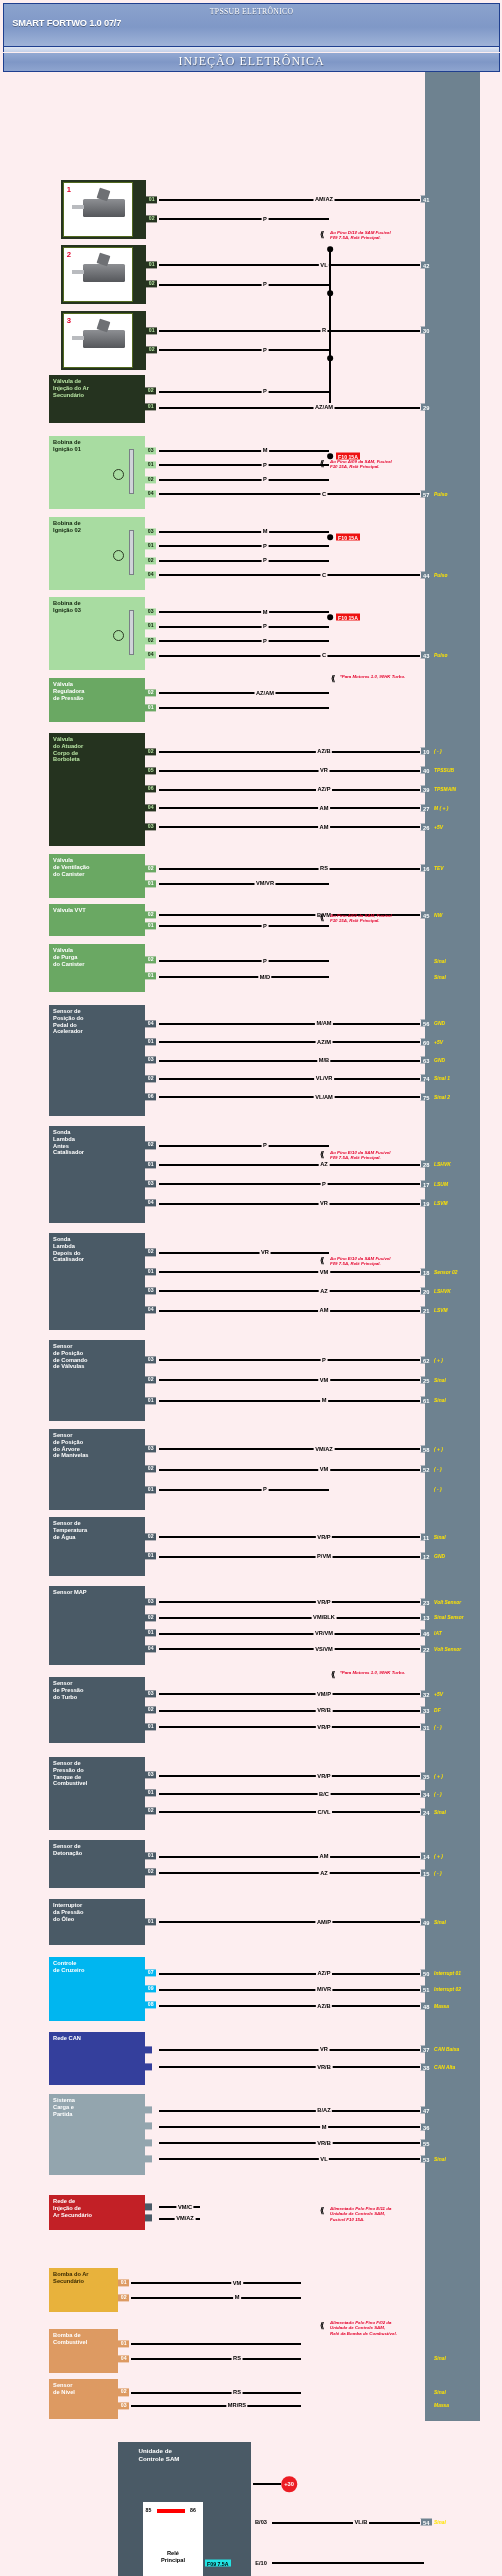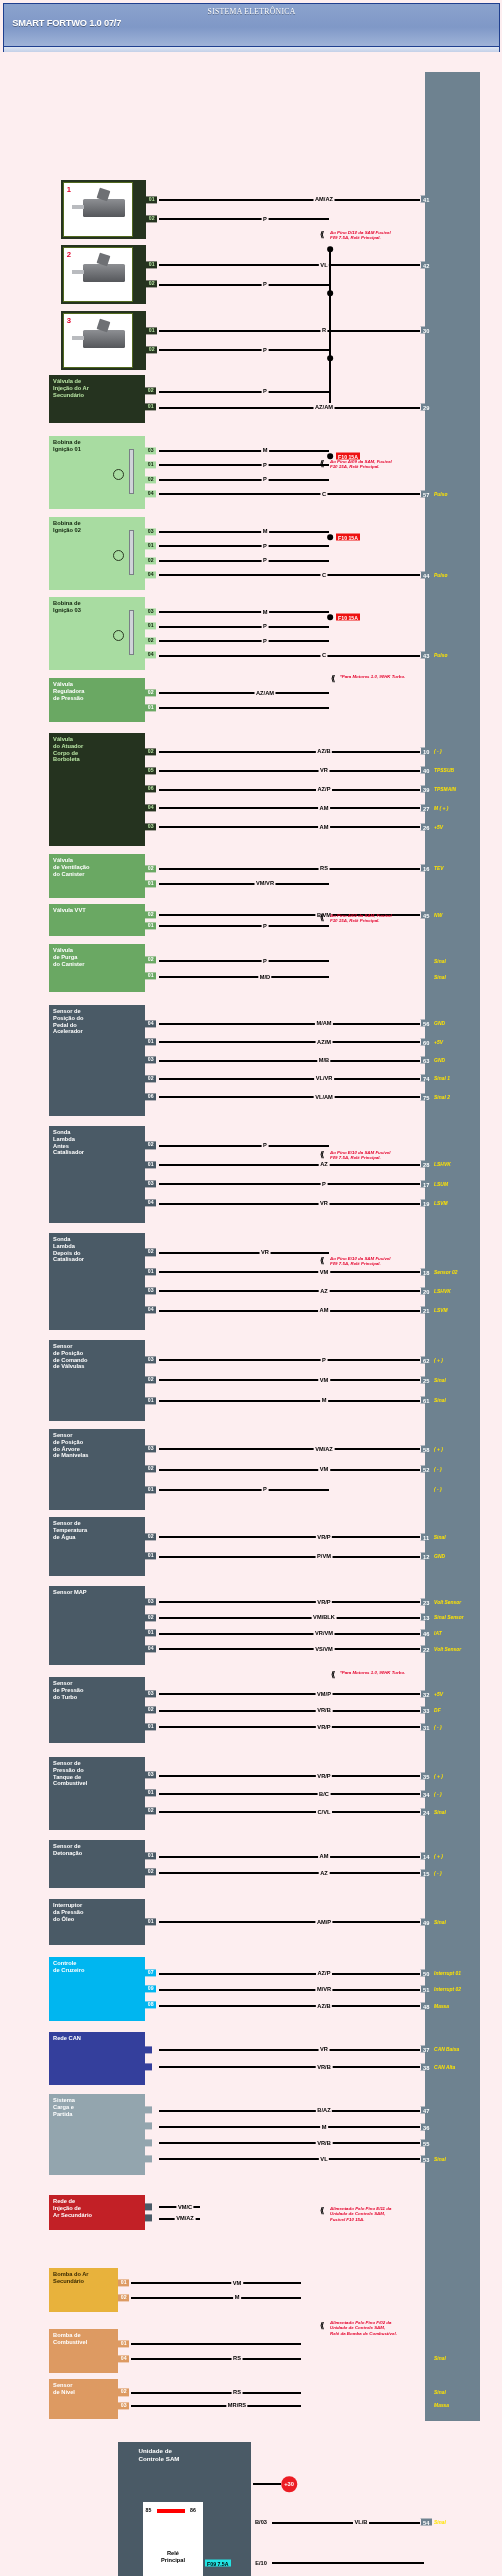--- a/index.html
+++ b/index.html
@@ -165,24 +165,27 @@
               line-height:1.2; white-space:pre-line; }
   .coil-sym { position:absolute; border:1px solid #2a3a22; border-radius:50%; }
   .spark { position:absolute; background:#cfd3d8; border:0.5px solid #7a7f86; }
 </style>
 </head>
 <body>
 
 <div id="page">
 
   <div class="hdr">
-    <div class="hdr-sys">SISTEMA ELETRÔNICA</div>
+    <div class="hdr-sys">TPSSUB ELETRÔNICO</div>
     <div class="hdr-model">SMART FORTWO 1.0   07/7</div>
   </div>
   <div class="hdr-strip"></div>
+  <div class="bar-green">
+    <span>INJEÇÃO ELETRÔNICA</span>
+  </div>
 
   <div class="ecu-rail"></div>
 
   <div id="dyn">
       <div class="wire" style="left: 159px; top: 199px; width: 265px;"></div>
       <div class="wlabel" style="left: 324px; top: 199px;">AM/AZ</div>
       <div class="ecupin" style="top: 199px;">
         <div class="num">41</div>
         <div class="nm"></div>
       </div>

